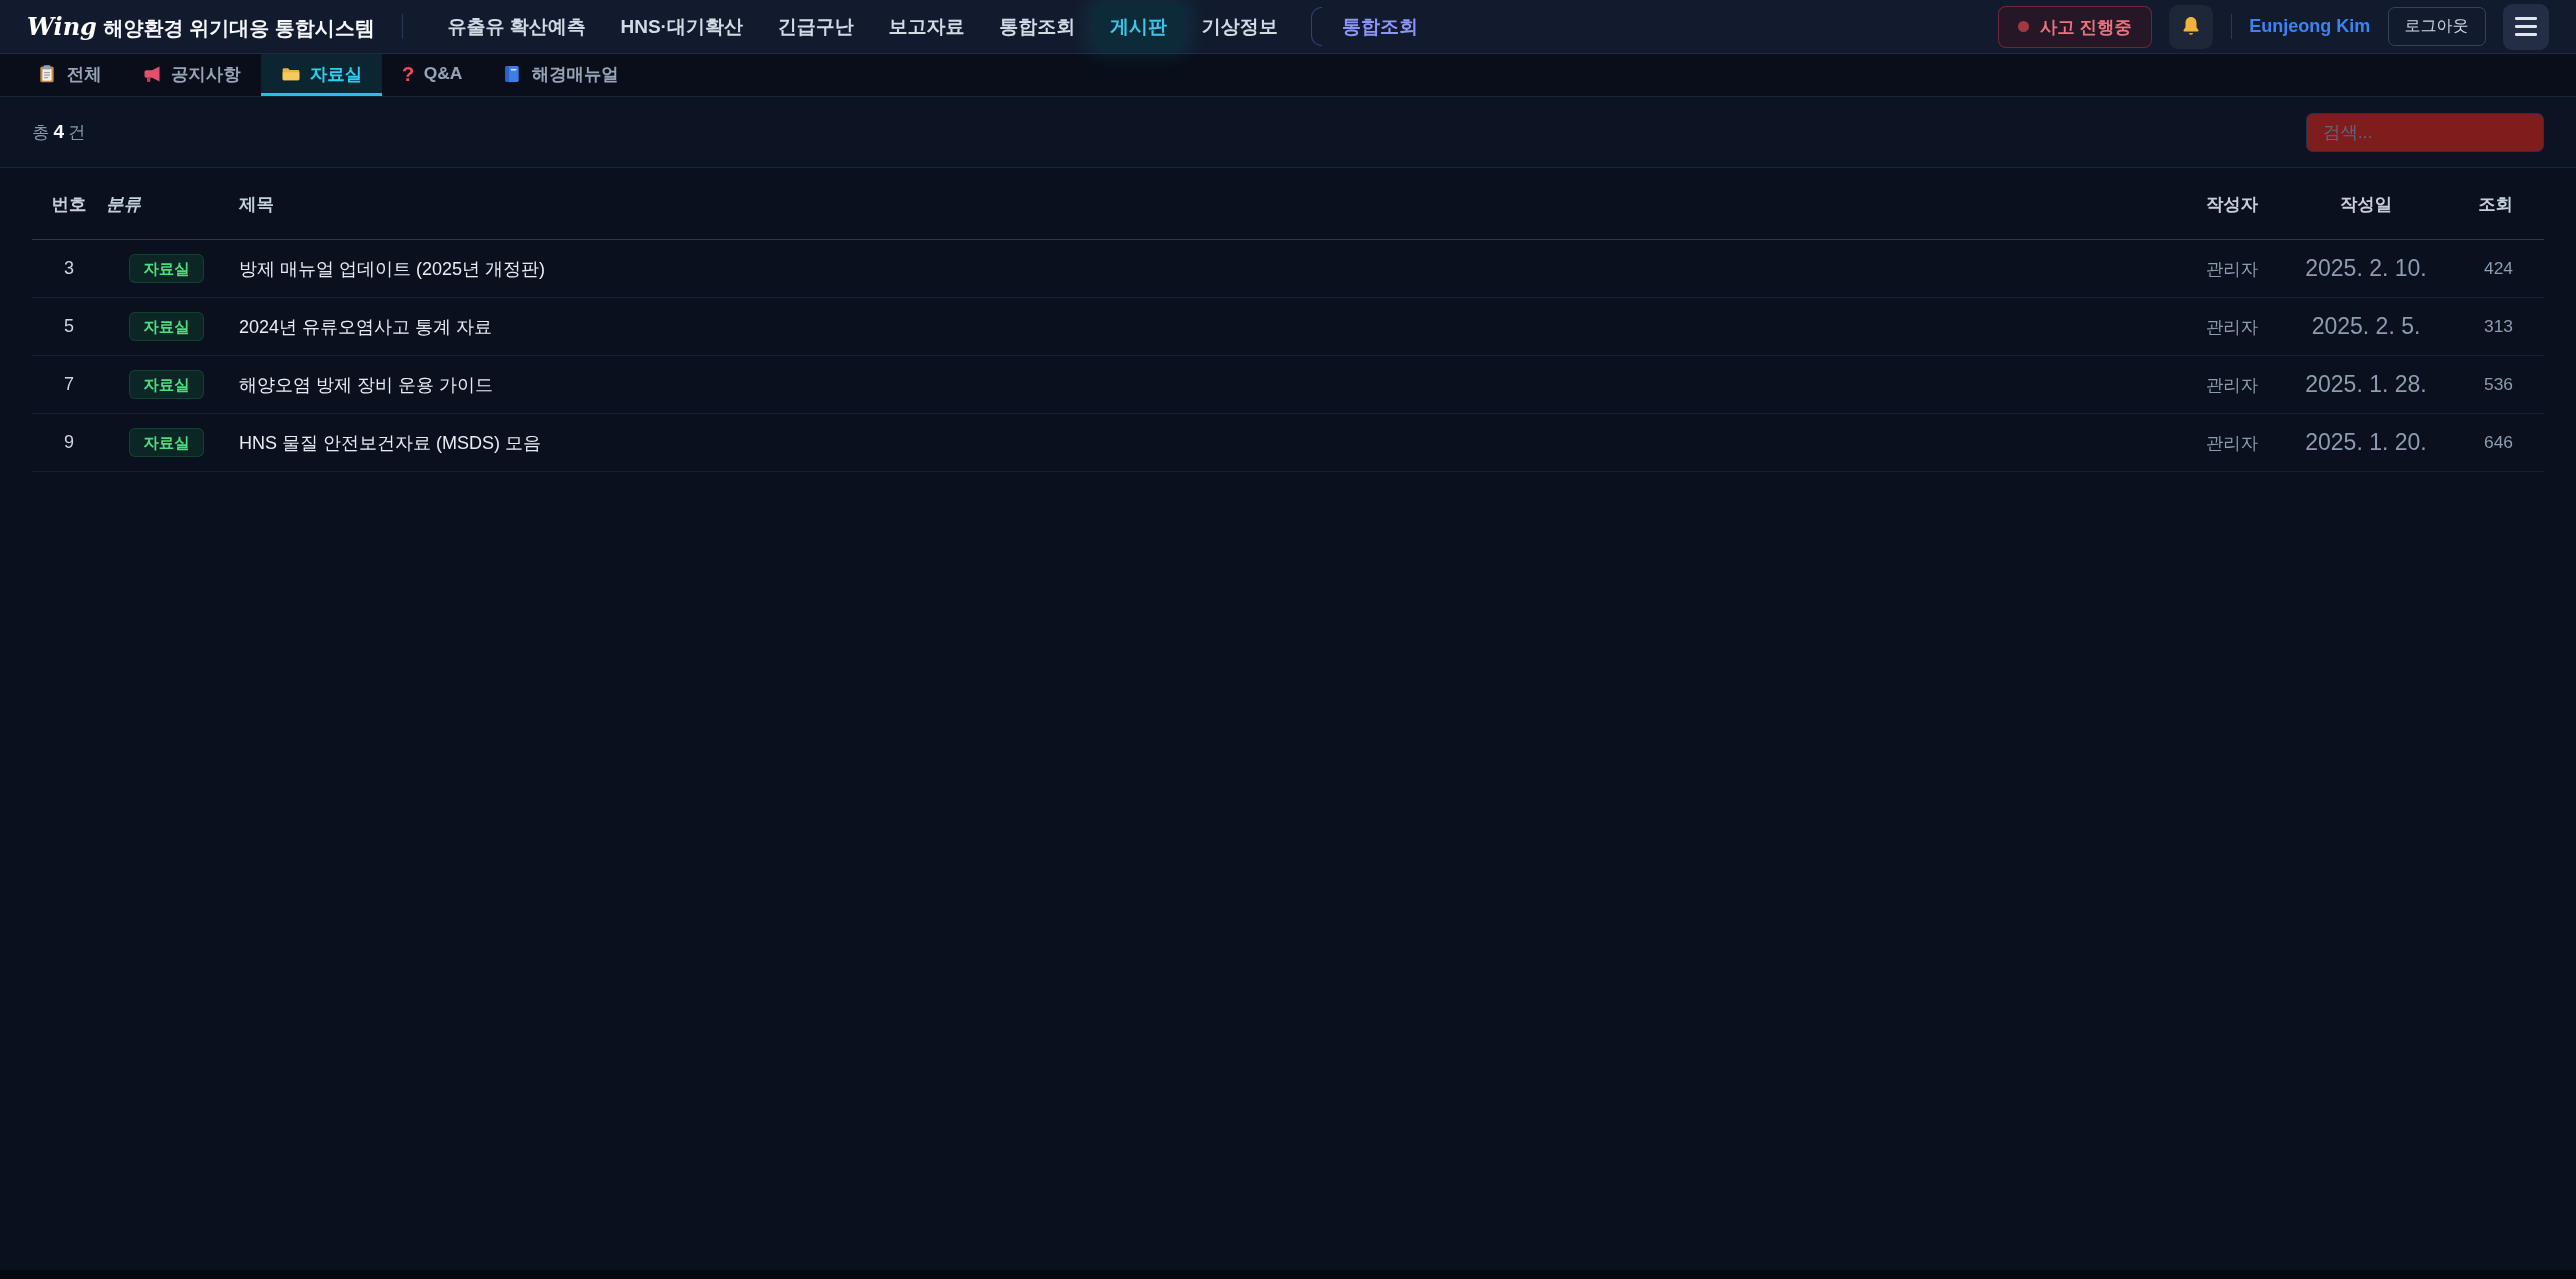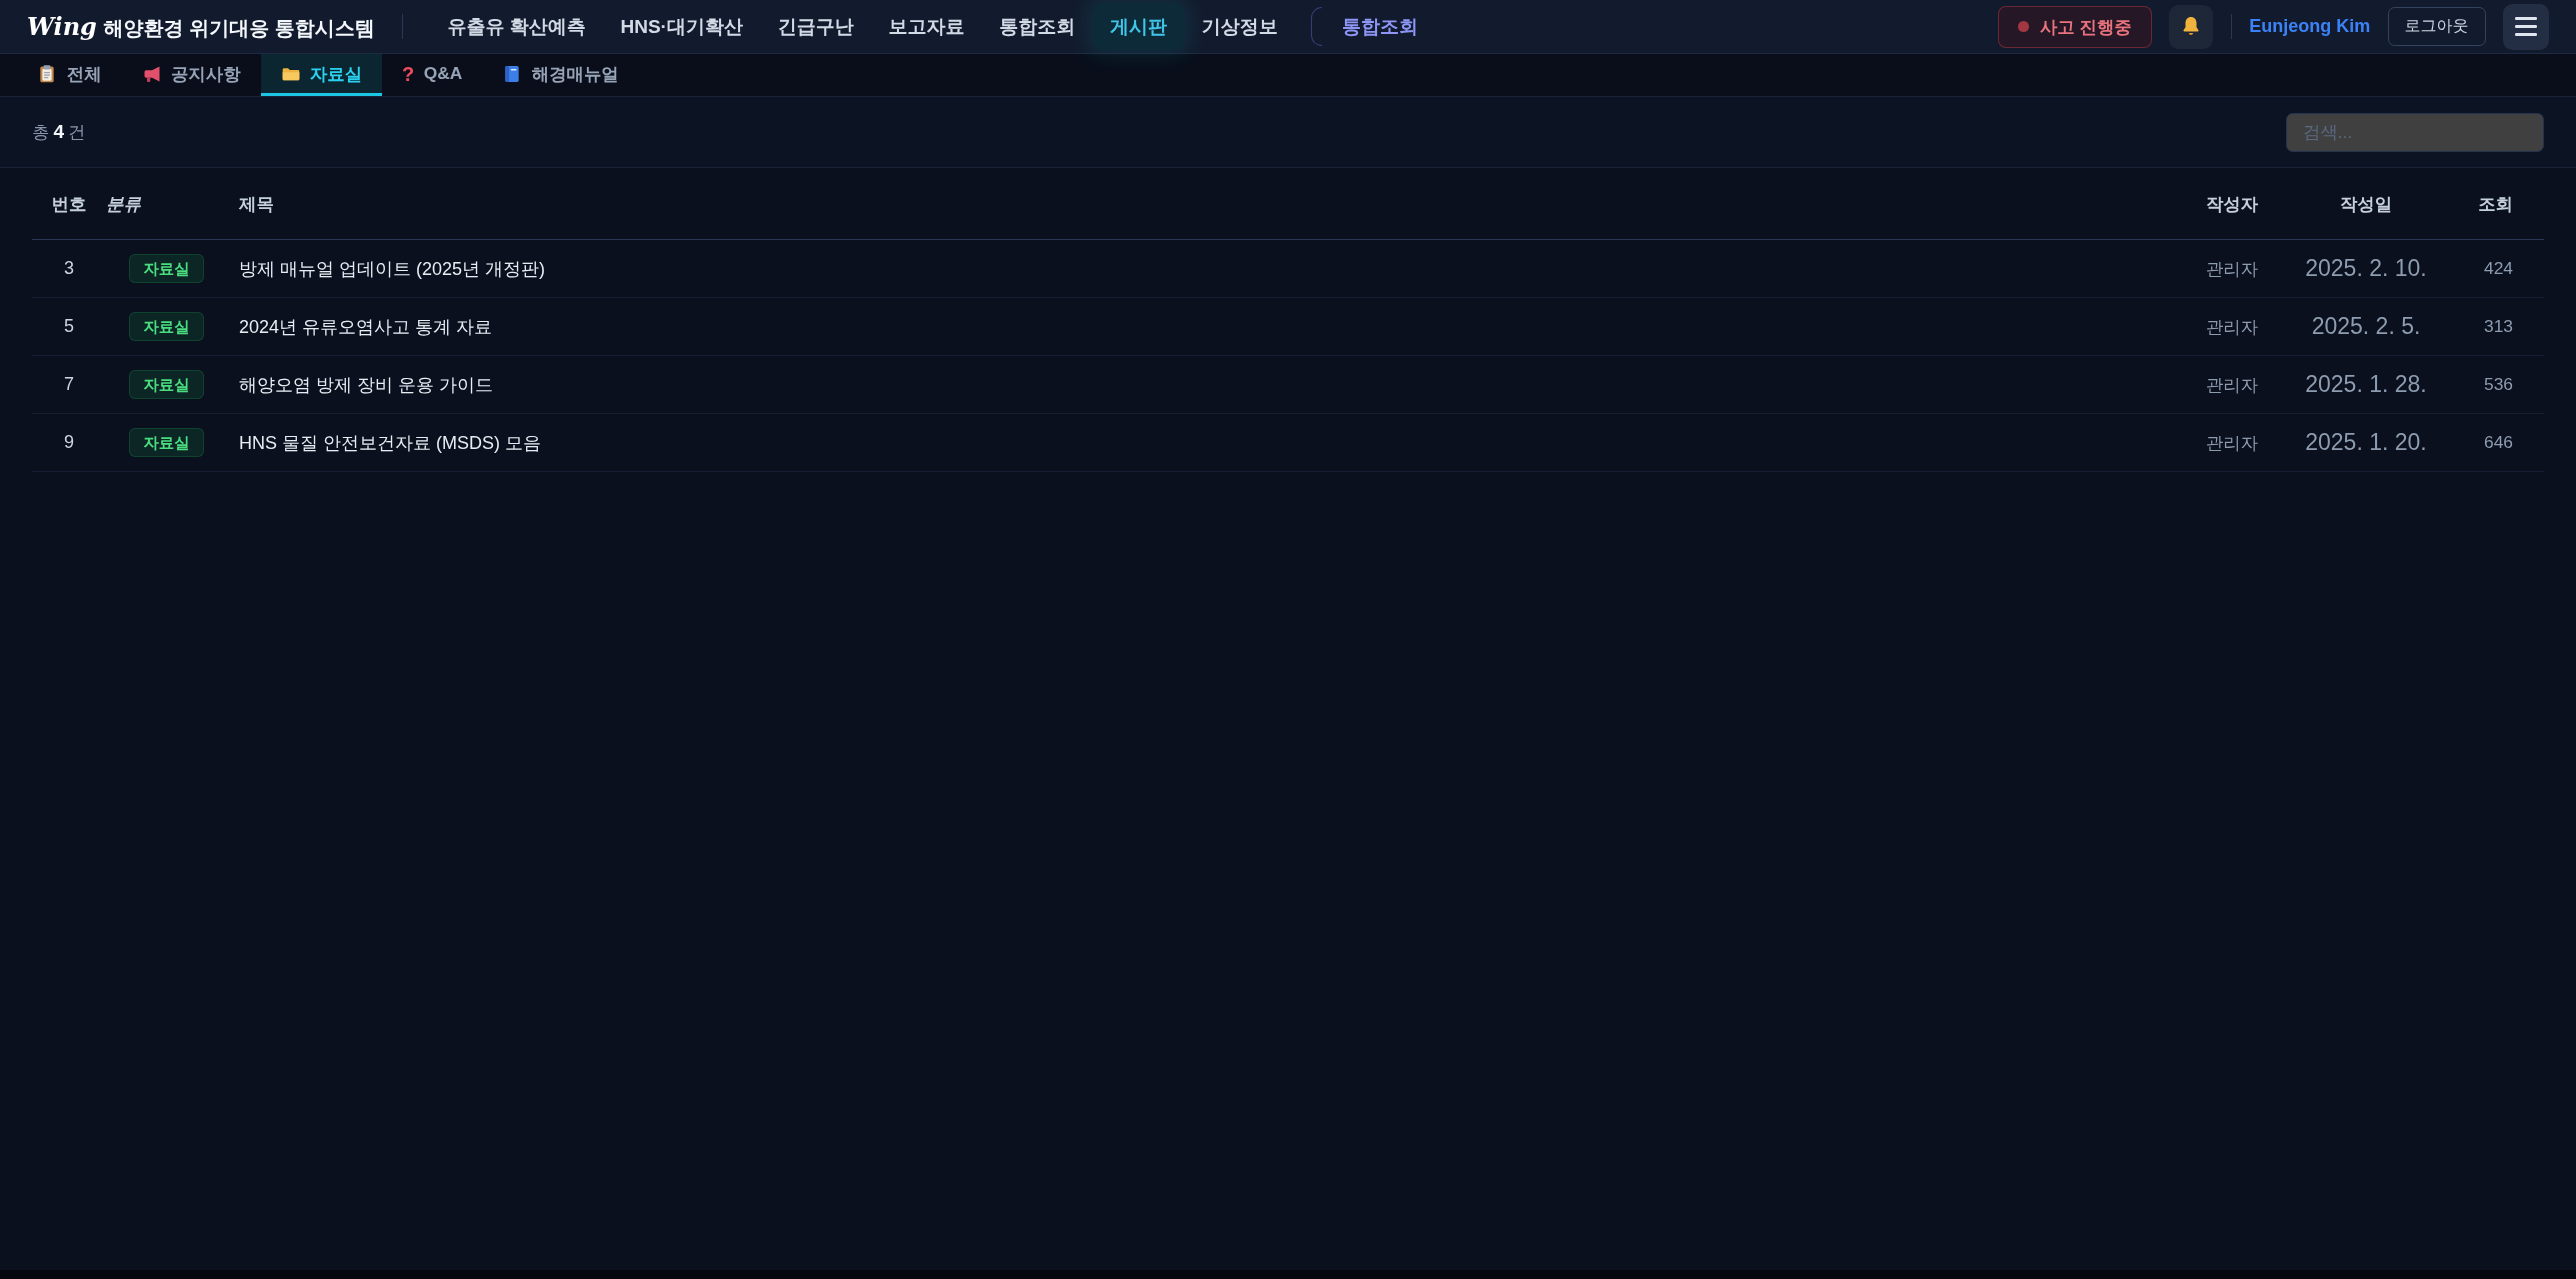--- a/index.html
+++ b/index.html
@@ -84,21 +84,21 @@
 
   
   .list-header {
     height: 71px; background: #0c1424; border-bottom: 1.3px solid #1a2438;
     display: flex; align-items: center; justify-content: space-between;
     padding: 0 32px;
   }
   .total-wrap { font-size: 17.4px; color: #8a97ab; }
   .total-count { font-size: 19px; color: #f4f7fa; font-weight: 700; margin: 0 4px; }
   .search-input {
-    width: 258px; height: 39px; background: #404040;
+    width: 238px; height: 39px; background: #7f1d1d;
     border: 1.3px solid #263350; border-radius: 6.7px;
     color: #cbd5e1; font-size: 17.4px; padding: 0 16px; outline: none;
     font-family: inherit;
   }
   .search-input::placeholder { color: #5a6a82; }
 
   
   .table-area { padding: 0 32px; }
   .thead {
     display: flex; align-items: center; height: 72px;

